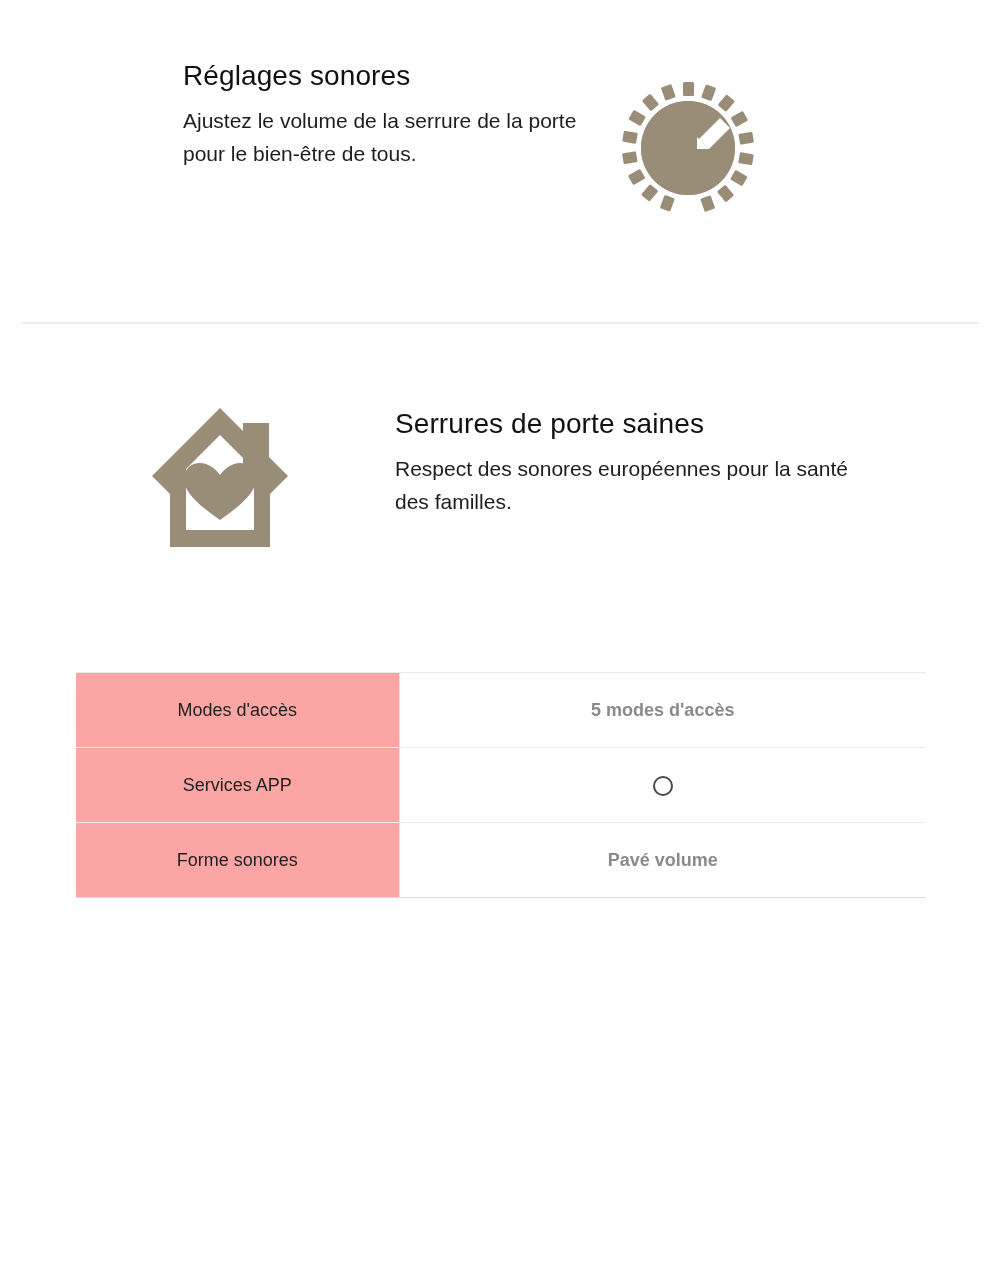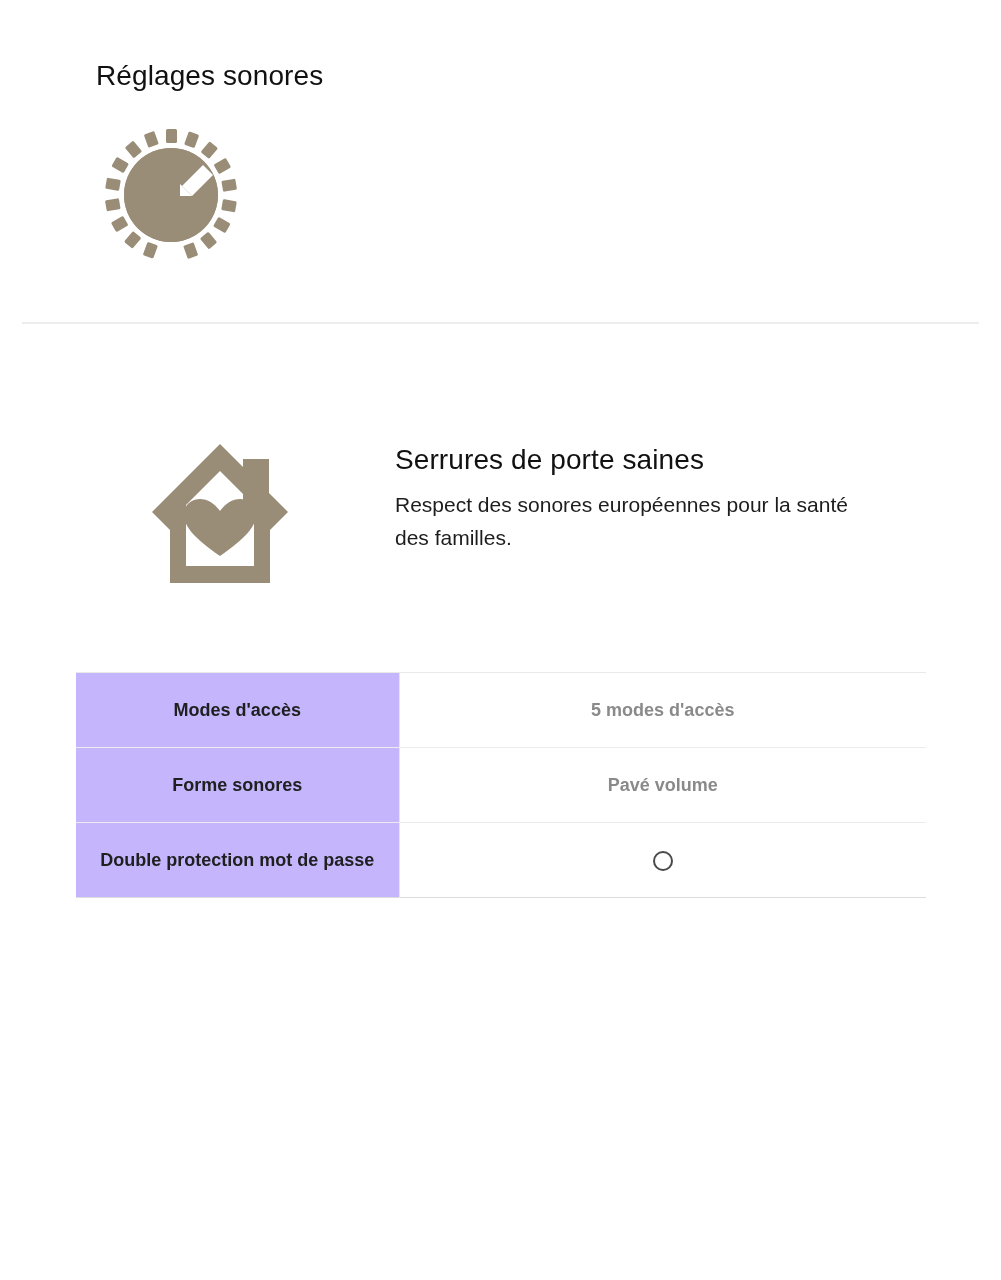--- a/index.html
+++ b/index.html
@@ -26,21 +26,20 @@
   .section-sound {
     padding: 58px 0 0 0;
     height: 322px;
   }
 
   .sound-inner {
     display: flex;
     align-items: flex-start;
     justify-content: center;
     padding: 0 59px 0 96px;
-    flex-direction: column;
   }
 
   .copy-block {
     flex: 0 0 auto;
   }
 
   .heading {
     font-size: 28px;
     line-height: 1.25;
     font-weight: 400;
@@ -74,21 +73,20 @@
     top: 322px;
     height: 2px;
     background: #ededef;
   }
 
   
   .section-health {
     padding-top: 74px;
     height: 276px;
     box-sizing: border-box;
-    margin-top: 36px;
   }
 
   .health-inner {
     display: flex;
     align-items: flex-start;
     padding-left: 150px;
   }
 
   .house-wrap {
     flex: 0 0 auto;
@@ -131,25 +129,25 @@
     padding: 0 8px;
     box-sizing: border-box;
   }
 
   table.spec-table tr:last-child td {
     border-bottom: none;
   }
 
   td.spec-label {
     width: 323px;
-    background: #c4b5fd;
+    background: #fca5a5;
     border-right: 1px solid #e6e6e8;
     font-size: 18px;
     color: #1f1f1f;
-    font-weight: 700;
+    font-weight: 400;
     white-space: nowrap;
   }
 
   td.spec-value {
     width: 527px;
     background: #ffffff;
     font-size: 18px;
     color: #8a8a8a;
     font-weight: 700;
   }
@@ -165,20 +163,21 @@
   }
 </style>
 </head>
 <body>
 
 <div class="section section-sound">
   <div class="sound-inner">
 
     <div class="copy-block">
       <h2 class="heading">Réglages sonores</h2>
+      <p class="subcopy">Ajustez le volume de la serrure de la porte pour le bien-être de tous.</p>
     </div>
 
     <div class="knob-wrap">
       <svg width="150" height="140" viewBox="0 0 150 140" aria-hidden="true">
 
         <g fill="#9a8d78" transform="translate(75,68)">
           <g transform="rotate(-160)">
               <rect x="-5" y="-66" width="11" height="14" rx="1.5"></rect>
             </g>
           <g transform="rotate(-140)">
@@ -296,22 +295,22 @@
 </div>
 
 <div class="spec-table-wrap">
   <table class="spec-table">
     <tbody>
         <tr>
           <td class="spec-label">Modes d'accès</td>
           <td class="spec-value">5 modes d'accès</td>
         </tr>
         <tr>
+          <td class="spec-label">Services APP</td>
+          <td class="spec-value"><span class="ring"></span></td>
+        </tr>
+        <tr>
           <td class="spec-label">Forme sonores</td>
           <td class="spec-value">Pavé volume</td>
-        </tr>
-        <tr>
-          <td class="spec-label">Double protection mot de passe</td>
-          <td class="spec-value"><span class="ring"></span></td>
         </tr>
       </tbody>
   </table>
 </div>
 
 </body></html>

